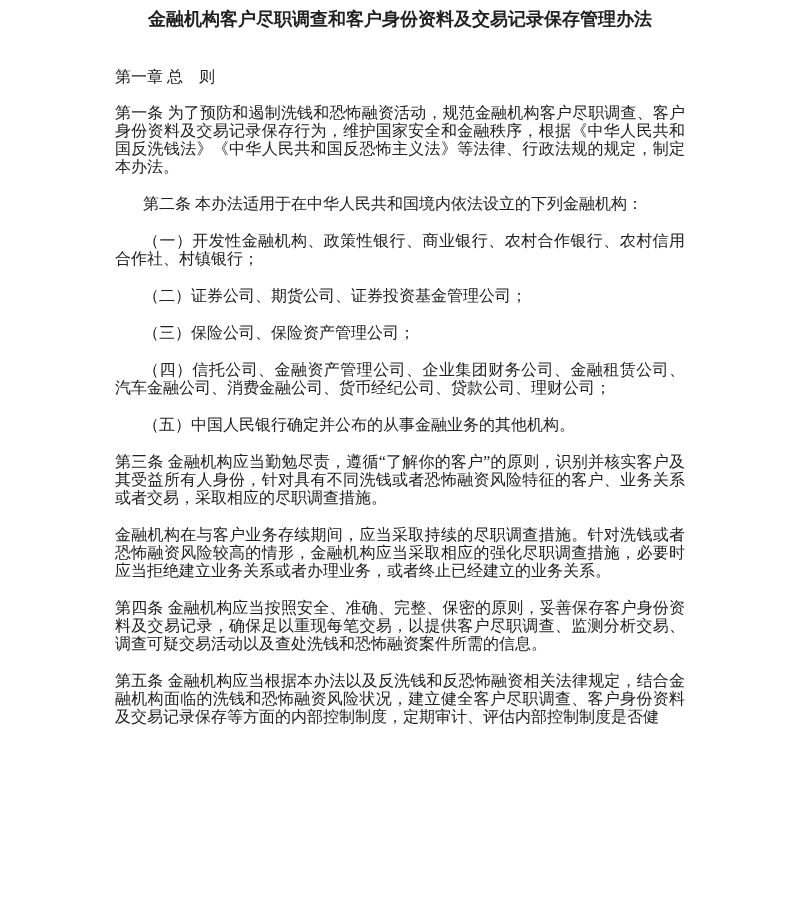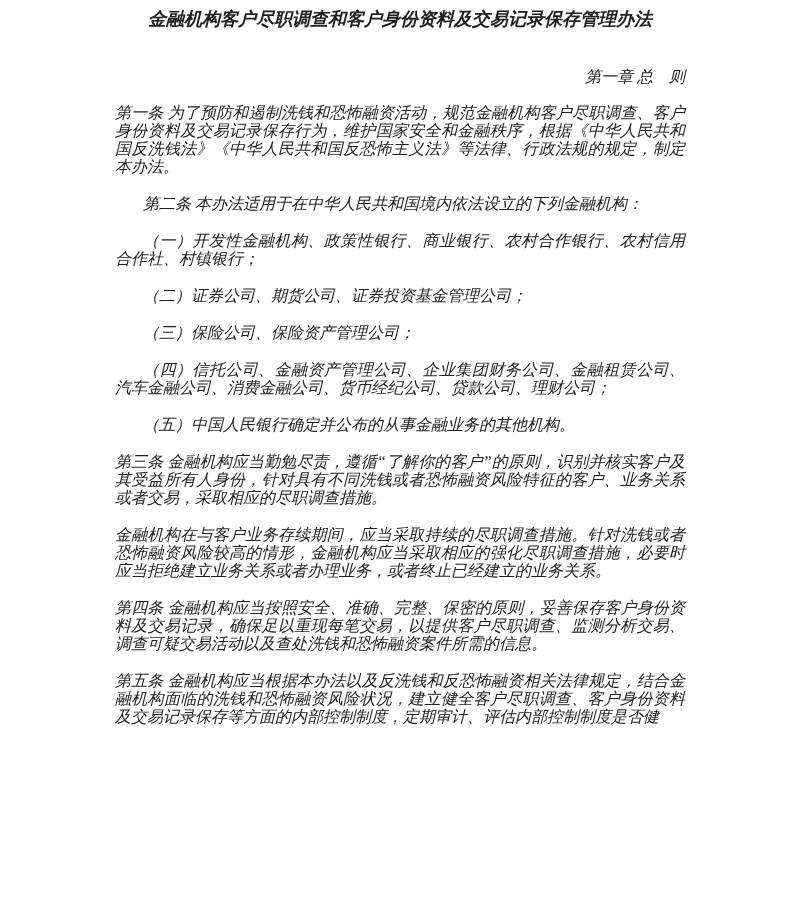--- a/index.html
+++ b/index.html
@@ -14,35 +14,34 @@
     color: #212121;
     font-family: "Liberation Serif", "DejaVu Serif", serif;
   }
   .page {
     box-sizing: border-box;
     width: 800px;
     height: 900px;
     padding: 6px 115px 0 115px;
     overflow: hidden;
     background: #ffffff;
-    font-style: italic;
   }
   .doc-title {
     margin: 0 0 34px 0;
     font-size: 18px;
     font-weight: bold;
     line-height: 26px;
     text-align: center;
   }
   .chapter-heading {
     margin: 16px 0 16px 0;
     font-size: 16px;
     font-weight: normal;
     line-height: 22px;
-    text-align: right;
+    text-align: left;
   }
   .para {
     margin: 0 0 19px 0;
     font-size: 16px;
     line-height: 18px;
     text-align: justify;
     text-align-last: left;
   }
   .para.indent {
     text-indent: 28px;

